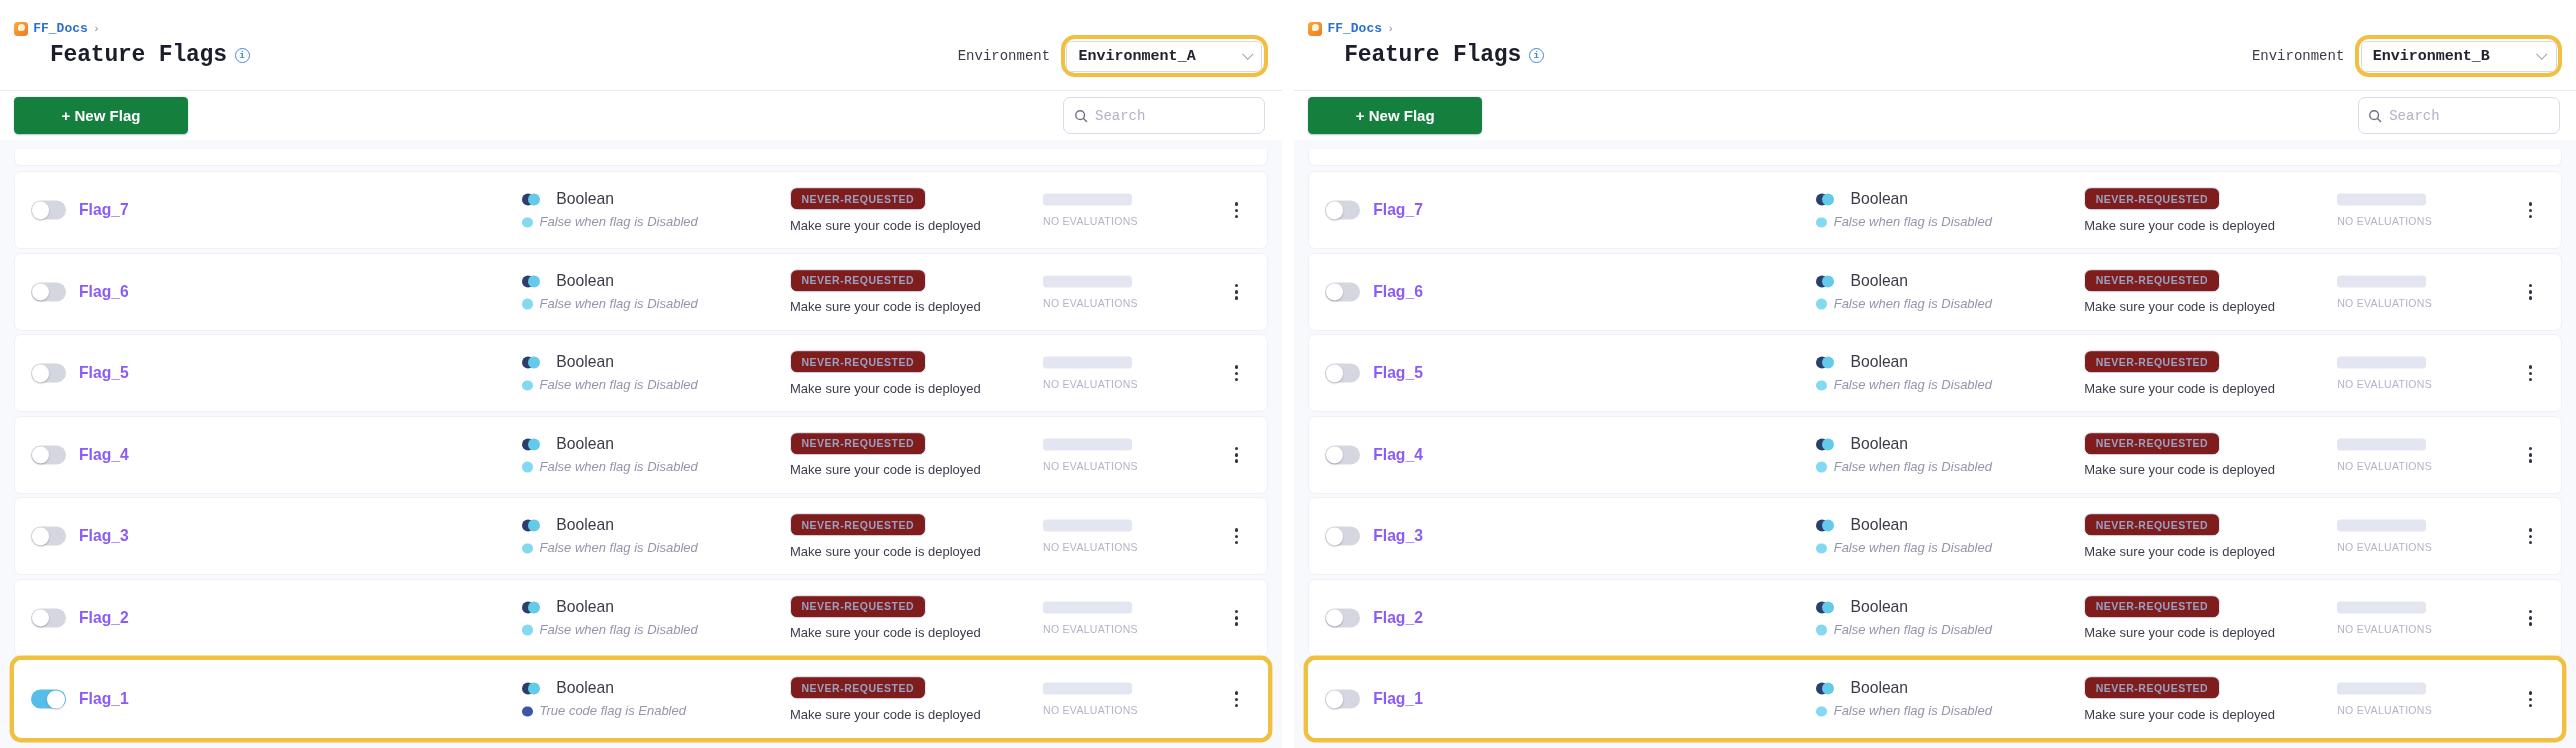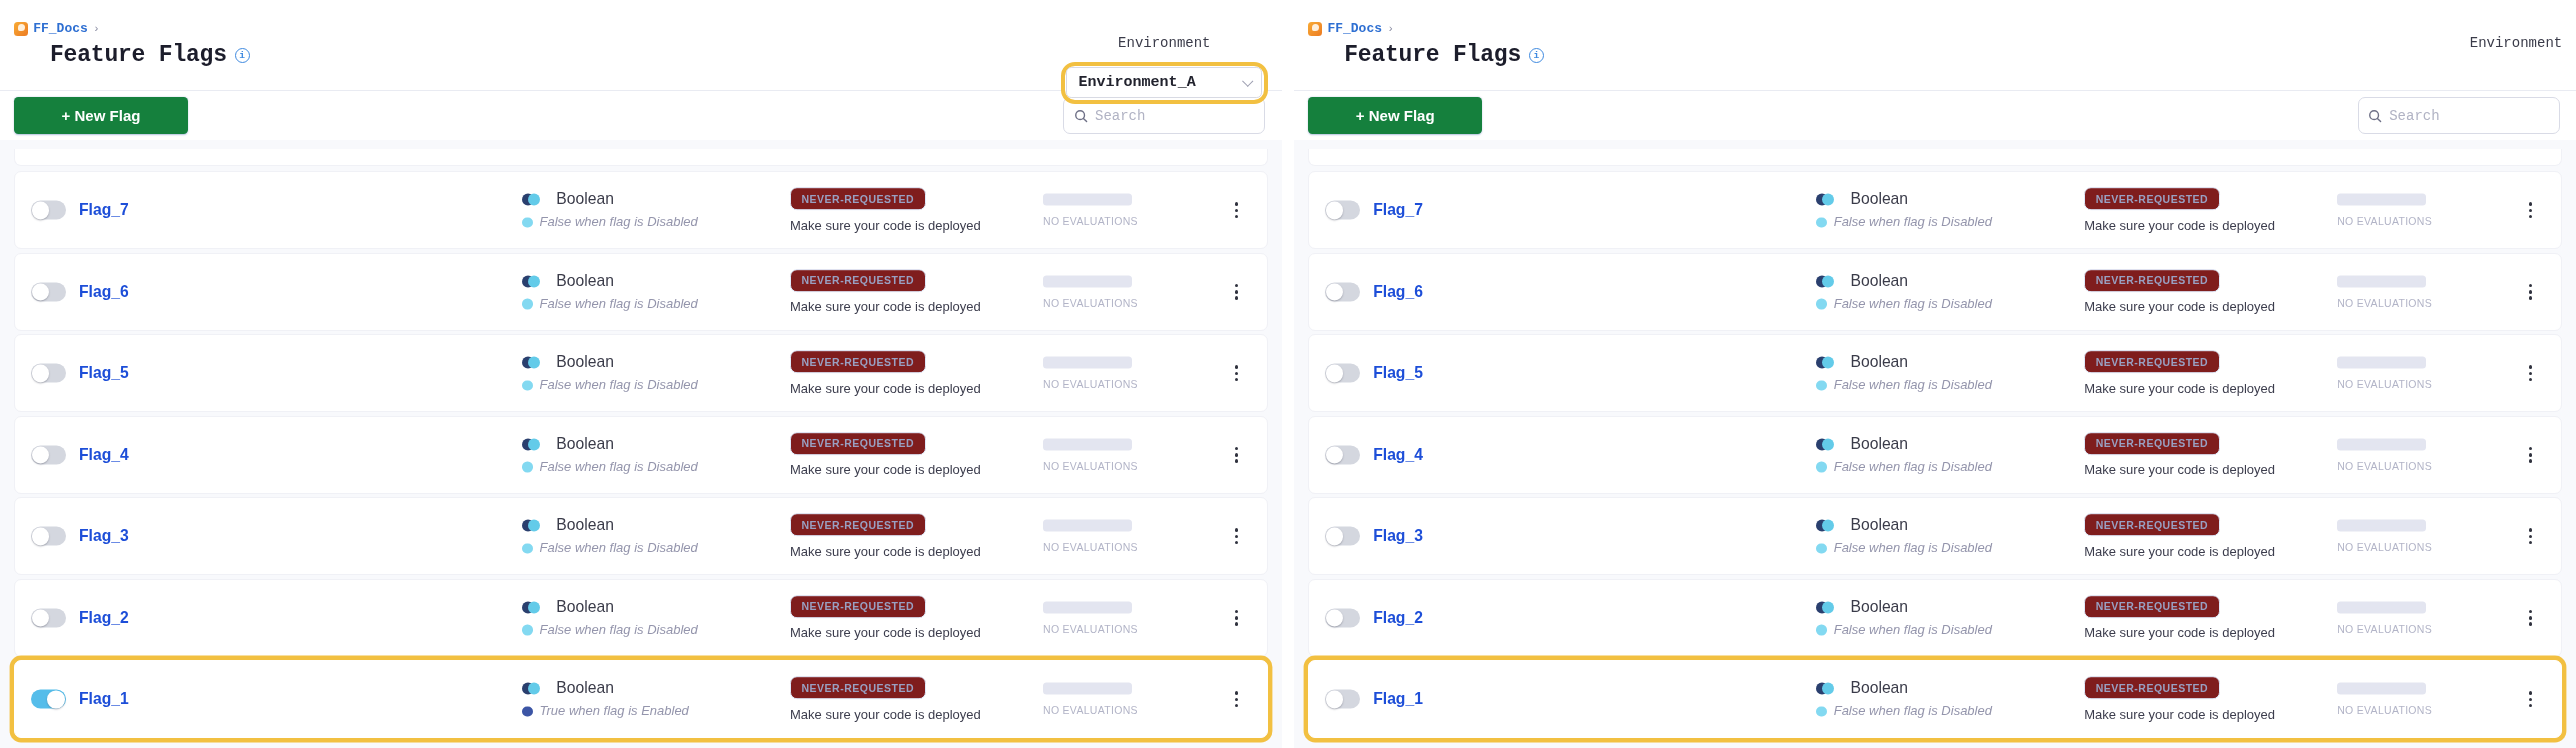--- a/index.html
+++ b/index.html
@@ -15,21 +15,21 @@
     background:linear-gradient(135deg,#f8ab35,#ec7b22); position:relative; }
   .bc-icon::after { content:""; position:absolute; left:3.5px; top:2.6px; width:7px; height:7px;
     border-radius:50% 50% 50% 1.7px; background:#fff7ec; opacity:.92; }
   .bc-link { color:#2e6fd2; font-size:13px; font-weight:bold; text-decoration:none; cursor:pointer; }
   .bc-sep { color:#8a8da3; font-size:11.3px; }
   .title-row { position:absolute; left:14px; top:42px; display:flex; align-items:center; gap:7.8px; }
   .page-title { font-size:23px; font-weight:bold; color:#1c1d2b; letter-spacing:-0.2px;margin-left:36px; }
   .info-icon { width:15px; height:15px; border:1.3px solid #3f8ae0; border-radius:50%;
     color:#3f8ae0; font-size:9.6px; font-weight:bold; display:flex; align-items:center;
     justify-content:center; cursor:pointer; }
-  .env-control { position:absolute; right:14px; top:35px; display:flex; align-items:center; gap:10.5px;flex-direction:column; }
+  .env-control { position:absolute; right:14px; top:35px; display:flex; align-items:center; gap:10.5px; }
   .env-label { font-size:14px; color:#3a3b49; }
   .env-ring { border:4.4px solid #f2c041; border-radius:14px; padding:1.7px; background:#fff; }
   .env-select { width:196px; height:31px; border:0.9px solid #d8dae3; border-radius:5.2px; background:#fff;
     display:flex; align-items:center; justify-content:space-between; padding:0 11.3px; cursor:pointer; }
   .env-value { font-size:15px; font-weight:bold; color:#22232e; }
   .chev { width:7.8px; height:7.8px; border-right:1.7px solid #9b9daf; border-bottom:1.7px solid #9b9daf;
     transform:rotate(45deg) translateY(-2.6px); }
 
   
   .toolbar { height:49px; display:flex; align-items:center; justify-content:space-between;
@@ -53,21 +53,21 @@
   .flag-row.highlighted { box-shadow:0 0 0 4.4px #f2c041; border-color:#ffffff; }
 
   .toggle { position:absolute; left:15.7px; top:50%; transform:translateY(-50%);
     width:35px; height:19px; border-radius:9.6px; background:#d4d7df; cursor:pointer; }
   .toggle .knob { position:absolute; top:0.9px; left:0.9px; width:17.4px; height:17.4px; border-radius:50%;
     background:#ffffff; box-shadow:0 0.9px 1.7px rgba(60,64,80,.35); transition:left .1s; }
   .toggle.on { background:#55bdea; }
   .toggle.on .knob { left:16.6px; }
 
   .flag-name { position:absolute; left:64px; top:50%; transform:translateY(-50%);
-    font-size:15.7px; font-weight:bold; color:#1d4ed8; cursor:pointer; }
+    font-size:15.7px; font-weight:bold; color:#8b5cf6; cursor:pointer; }
 
   .col-type { position:absolute; left:507px; top:50%; transform:translateY(-50%); }
   .type-line { display:flex; align-items:center; gap:16px; }
   .bool-icon { position:relative; width:18.3px; height:14px; display:inline-block; }
   .bool-icon .c1 { position:absolute; left:0; top:0.9px; width:12.2px; height:12.2px; border-radius:50%;
     background:#2a3f6e; }
   .bool-icon .c2 { position:absolute; left:6.1px; top:0.9px; width:12.2px; height:12.2px; border-radius:50%;
     background:#63cbe9; }
   .type-text { font-size:15.7px; color:#3a3b49; }
   .var-line { display:flex; align-items:center; gap:7px; margin-top:6.1px; }
@@ -335,21 +335,21 @@
     <div class="col-type">
       <div class="type-line">
         <span class="bool-icon">
                   <i class="c1"></i>
                   <i class="c2"></i>
                 </span>
         <span class="type-text">Boolean</span>
       </div>
       <div class="var-line">
         <span class="variation-dot dot-true"></span>
-        <span class="var-text">True when flag is Enabled</span>
+        <span class="var-text">True code flag is Enabled</span>
       </div>
     </div>
     <div class="col-status">
       <span class="badge">NEVER-REQUESTED</span>
       <div class="status-note">Make sure your code is deployed</div>
     </div>
     <div class="col-evals">
       <div class="eval-bar"></div>
       <div class="eval-text">NO EVALUATIONS</div>
     </div>
@@ -369,20 +369,26 @@
         <span class="bc-icon"></span>
         <a class="bc-link">FF_Docs</a>
         <span class="bc-sep">›</span>
       </div>
       <div class="title-row">
         <span class="page-title">Feature Flags</span>
         <span class="info-icon">i</span>
       </div>
       <div class="env-control">
         <span class="env-label">Environment</span>
+        <div class="env-ring">
+          <div class="env-select">
+            <span class="env-value">Environment_B</span>
+            <span class="chev"></span>
+          </div>
+        </div>
       </div>
     </div>
     <div class="toolbar">
       <button class="new-flag">+ New Flag</button>
       <div class="search-box">
         <svg width="14" height="14" viewBox="0 0 16 16" fill="none">
           <circle cx="7" cy="7" r="5" stroke="#6e7086" stroke-width="1.6"></circle>
           <line x1="10.8" y1="10.8" x2="14.4" y2="14.4" stroke="#6e7086" stroke-width="1.6" stroke-linecap="round"></line>
         </svg>
         <input class="search-input" placeholder="Search" style="">

